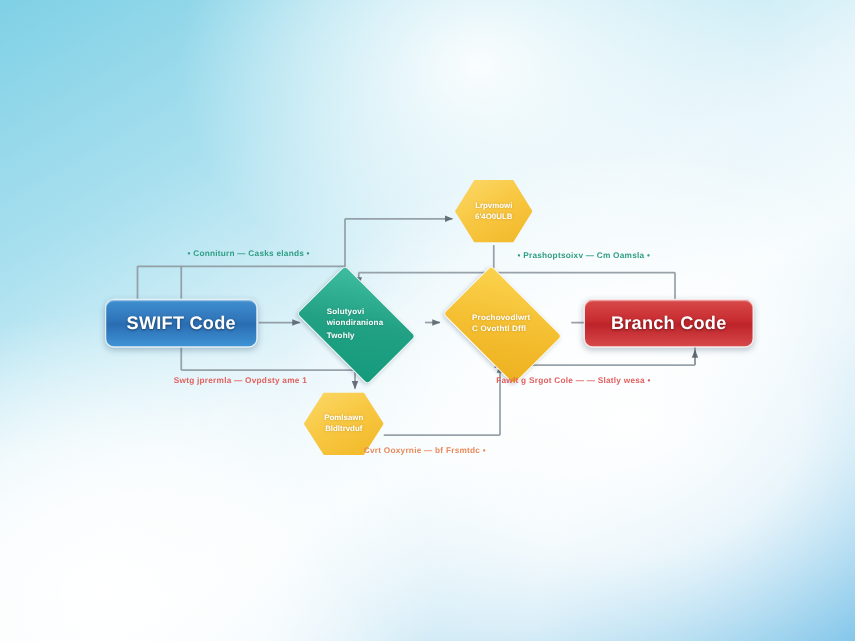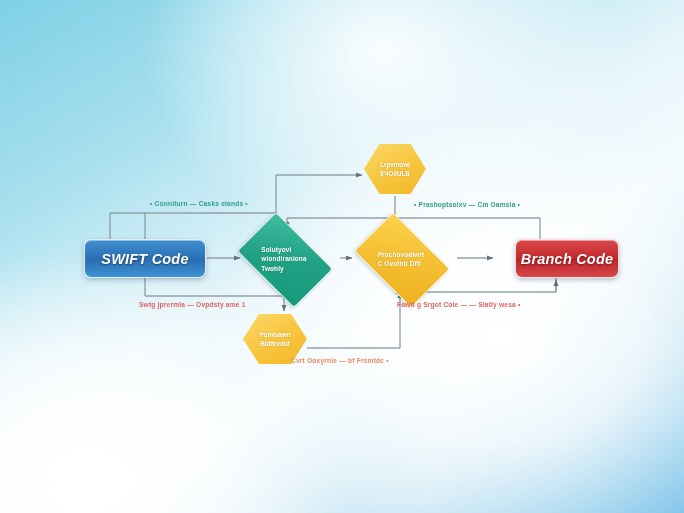--- a/index.html
+++ b/index.html
@@ -41,42 +41,41 @@
 
   
   .node {
     position: absolute;
     box-sizing: border-box;
     display: flex;
     align-items: center;
     justify-content: center;
     text-align: right;
     color: #ffffff;
-    font-style: italic;
   }
 
   
   .rect-node {
     border-radius: 7px;
     border: 1px solid rgba(255,255,255,0.85);
     box-shadow: 0 2px 5px rgba(30,60,90,0.30),
                 inset 0 1px 0 rgba(255,255,255,0.45);
     font-size: 14.5px;
     font-weight: bold;
     letter-spacing: 0.2px;
     text-shadow: 0 1px 2px rgba(0,0,0,0.45);
   }
   #node-swift {
     left: 84px; top: 239px;
     width: 122px; height: 39px;
     background-image: linear-gradient(180deg, #3f8fcf 0%, #2e73b8 46%, #2a6cb2 52%, #3e93d4 100%);
   }
   #node-branch {
-    left: 515px; top: 239px;
-    width: 104px; height: 39px;
+    left: 467px; top: 239px;
+    width: 136px; height: 39px;
     background-image: linear-gradient(180deg, #d94a4a 0%, #c62b30 46%, #bd2329 52%, #d6484a 100%);
   }
 
   
   .diamond-wrap {
     position: absolute;
     display: flex;
     align-items: center;
     justify-content: center;
   }

